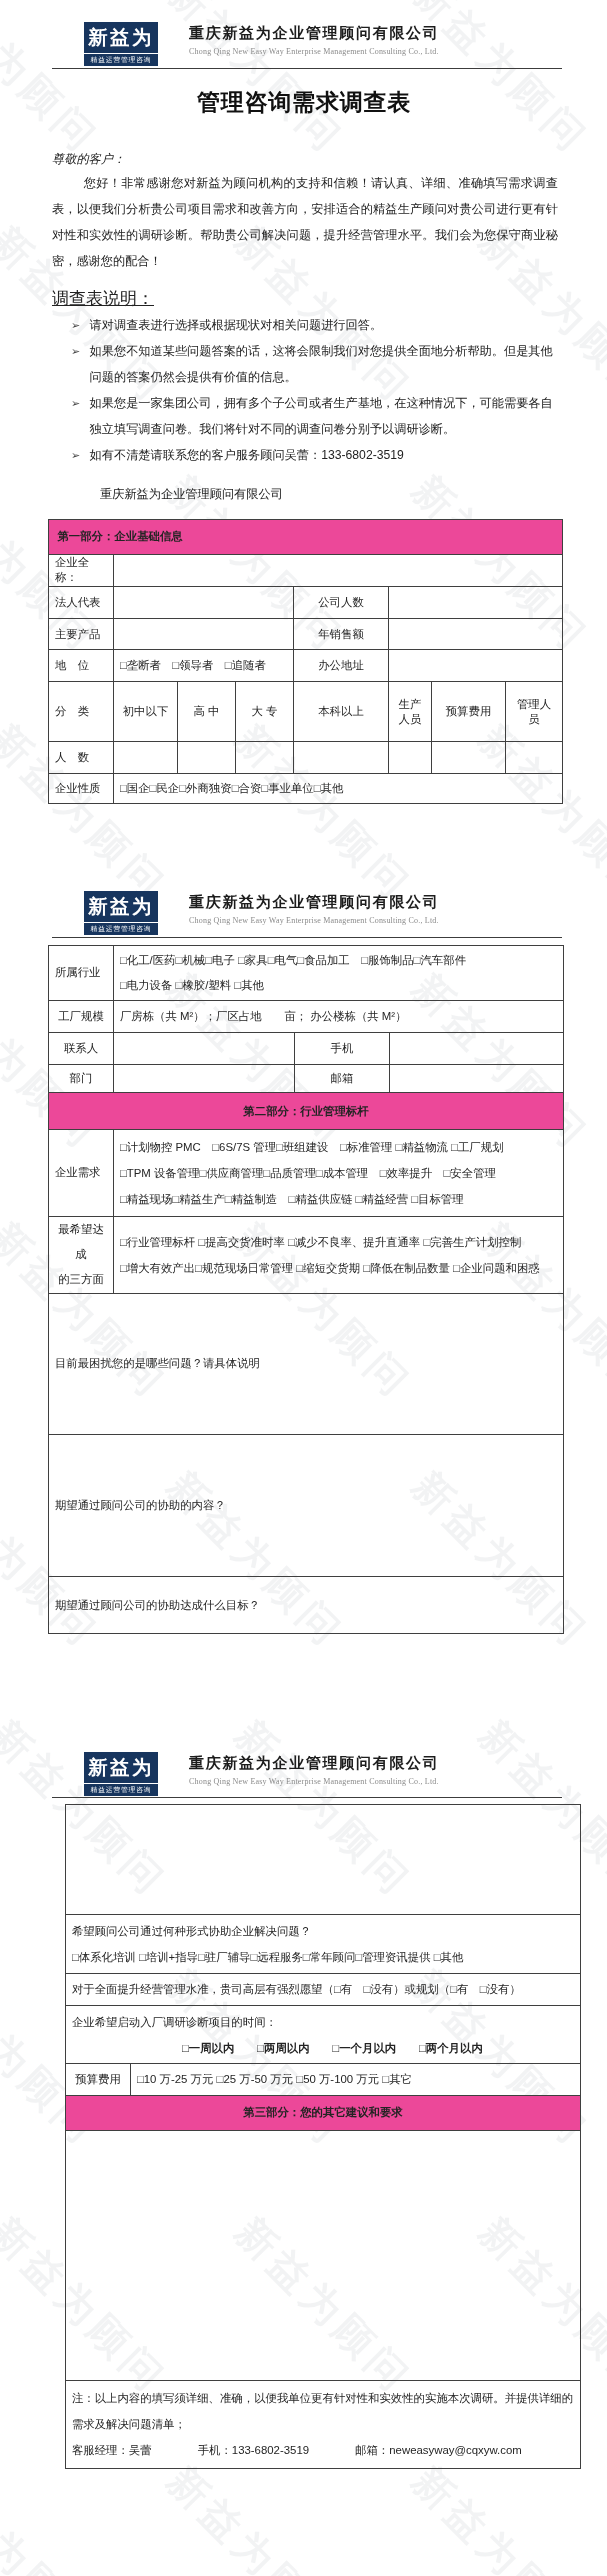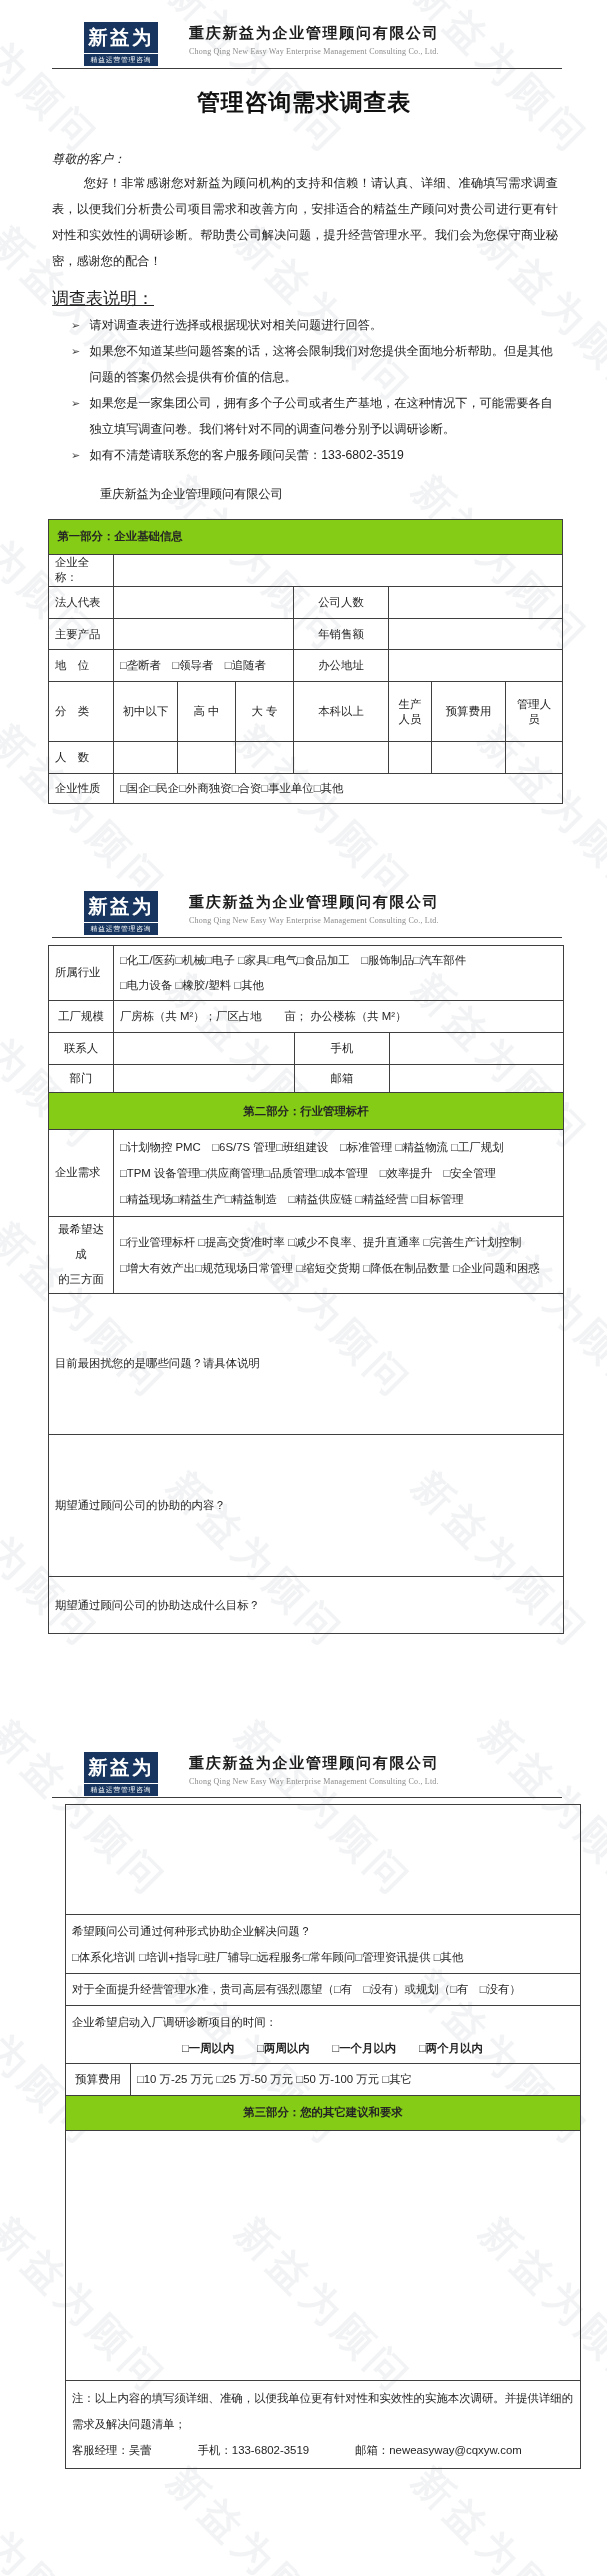--- a/index.html
+++ b/index.html
@@ -33,21 +33,21 @@
   }
   .notes-title{position:absolute;left:52px;font-size:17px;color:#222;text-decoration:underline;}
   .notes{position:absolute;left:71px;width:489px;}
   .note-item{display:flex;font-size:12.2px;line-height:26px;color:#222;}
   .note-item .mk{flex:0 0 18.6px;color:#444;font-size:11px;}
   .signature{position:absolute;left:100px;font-size:12.2px;color:#222;}
   
   table.f{border-collapse:collapse;table-layout:fixed;width:515px;border:1.7px solid #141414;}
   table.f td{border:0.8px solid #3f3f3f;font-size:11.4px;padding:0.8px 5.9px;vertical-align:middle;color:#242424;
              overflow:hidden;word-break:break-all;}
-  td.sec{background:#84cc16;font-weight:700;font-size:12.7px;color:#111;}
+  td.sec{background:#ec4899;font-weight:700;font-size:12.7px;color:#111;}
   td.sec-center{text-align:center;}
   td.ctr{text-align:center;}
   td.qcell{vertical-align:top;padding-top:7.6px;}
   .ln{display:block;line-height:26px;}
   .ln2{display:block;line-height:25px;}
   .h38{height:32px}.h35{height:29.5px}.h34{height:29px}.h33{height:28px}.h31{height:26px}
   .h36{height:30px}.h40{height:34px}.h62{height:52px}.h64{height:54px}.h65{height:55px}
   .h66{height:56px}.h68{height:57px}.h100{height:84px}.h127{height:107px}.h164{height:138px}
   .h166{height:140px}.h294{height:248px}.h101{height:85px}
   .indent130{padding-left:110px;font-weight:bold;}

